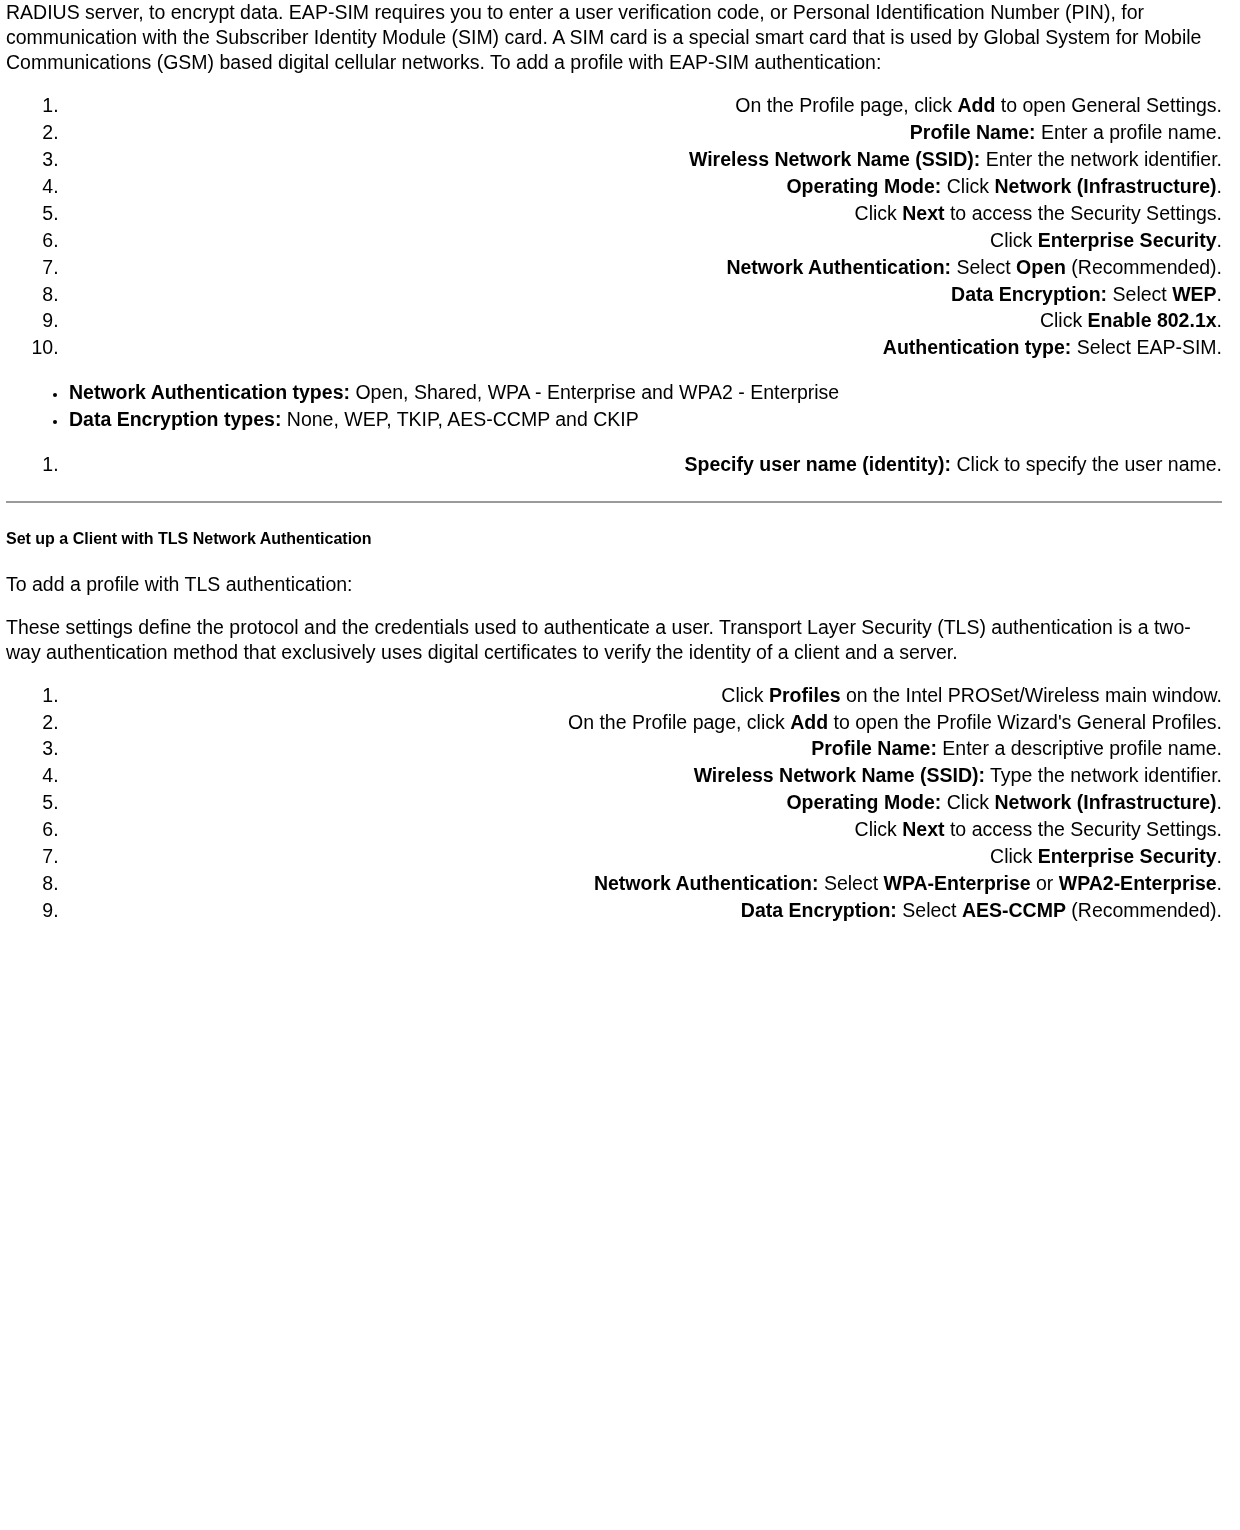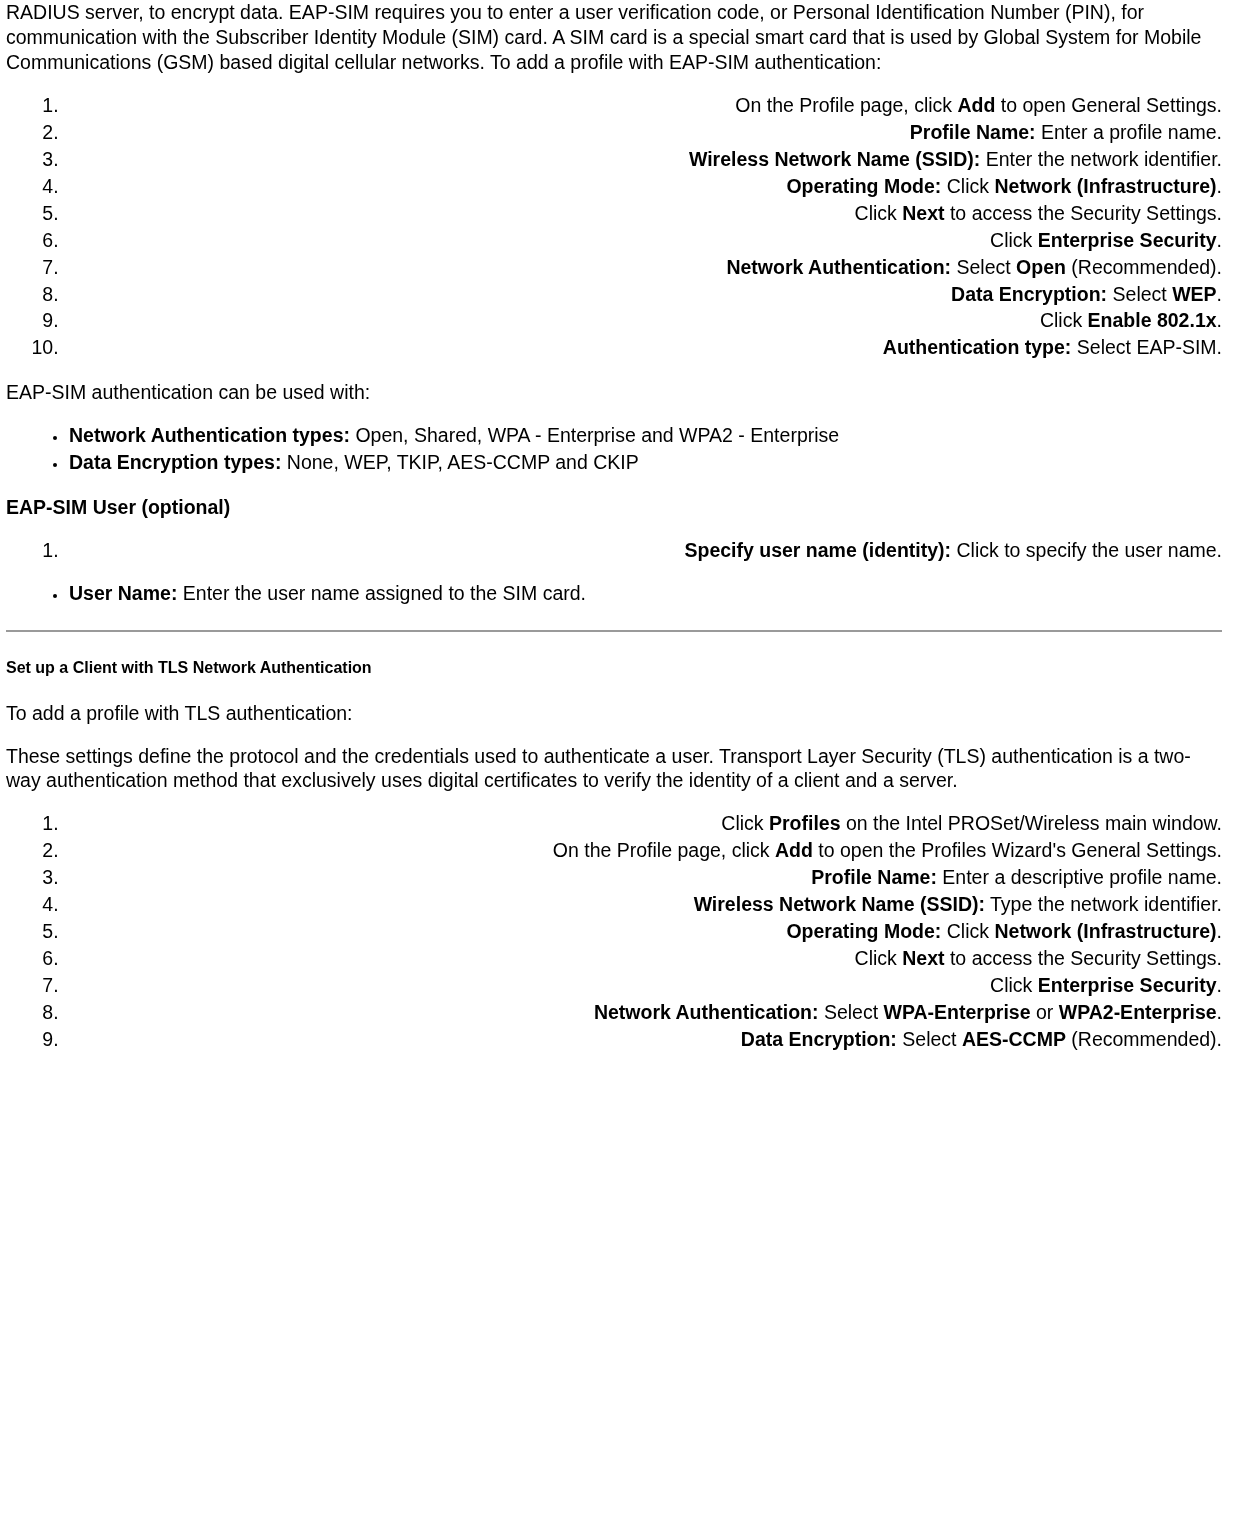--- a/index.html
+++ b/index.html
@@ -68,49 +68,44 @@
   <li><b>Wireless Network Name (SSID):</b><span> Enter the network identifier.</span></li>
   <li><b>Operating Mode:</b><span> Click </span><b>Network (Infrastructure)</b><span>.</span></li>
   <li><span>Click </span><b>Next</b><span> to access the Security Settings.</span></li>
   <li><span>Click </span><b>Enterprise Security</b><span>.</span></li>
   <li><b>Network Authentication:</b><span> Select </span><b>Open</b><span> (Recommended).</span></li>
   <li><b>Data Encryption:</b><span> Select </span><b>WEP</b><span>.</span></li>
   <li><span>Click </span><b>Enable 802.1x</b><span>.</span></li>
   <li><b>Authentication type:</b><span> Select EAP-SIM.</span></li>
 </ol>
 
-<p>EAP-SIM authentication can be used with:</p>
 
 <ul class="disc">
   <li><b>Network Authentication types:</b><span> Open, Shared, WPA - Enterprise and WPA2 - Enterprise</span></li>
   <li><b>Data Encryption types:</b><span> None, WEP, TKIP, AES-CCMP and CKIP</span></li>
 </ul>
 
-<p class="sub-head">EAP-SIM User (optional)</p>
 
 <ol class="single-li-list">
   <li><b>Specify user name (identity):</b><span> Click to specify the user name.</span></li>
 </ol>
 
-<ul class="disc single-li-list">
-  <li><b>User Name:</b><span> Enter the user name assigned to the SIM card.</span></li>
-</ul>
 
 
 <hr>
 
 <h3 class="section-title">Set up a Client with TLS Network Authentication</h3>
 
 <p>To add a profile with TLS authentication:</p>
 
 <p>These settings define the protocol and the credentials used to authenticate a user. Transport Layer Security (TLS) authentication is a two-way authentication method that exclusively uses digital certificates to verify the identity of a client and a server.</p>
 
 <ol>
   <li><span>Click </span><b>Profiles</b><span> on the Intel PROSet/Wireless main window.</span></li>
-  <li><span>On the Profile page, click </span><b>Add</b><span> to open the Profiles Wizard's General Settings.</span></li>
+  <li><span>On the Profile page, click </span><b>Add</b><span> to open the Profile Wizard's General Profiles.</span></li>
   <li><b>Profile Name:</b><span> Enter a descriptive profile name.</span></li>
   <li><b>Wireless Network Name (SSID):</b><span> Type the network identifier.</span></li>
   <li><b>Operating Mode:</b><span> Click </span><b>Network (Infrastructure)</b><span>.</span></li>
   <li><span>Click </span><b>Next</b><span> to access the Security Settings.</span></li>
   <li><span>Click </span><b>Enterprise Security</b><span>.</span></li>
   <li><b>Network Authentication:</b><span> Select </span><b>WPA-Enterprise</b><span> or </span><b>WPA2-Enterprise</b><span>.</span></li>
   <li><b>Data Encryption:</b><span> Select </span><b>AES-CCMP</b><span> (Recommended).</span></li>
 </ol>
 
 </div>

